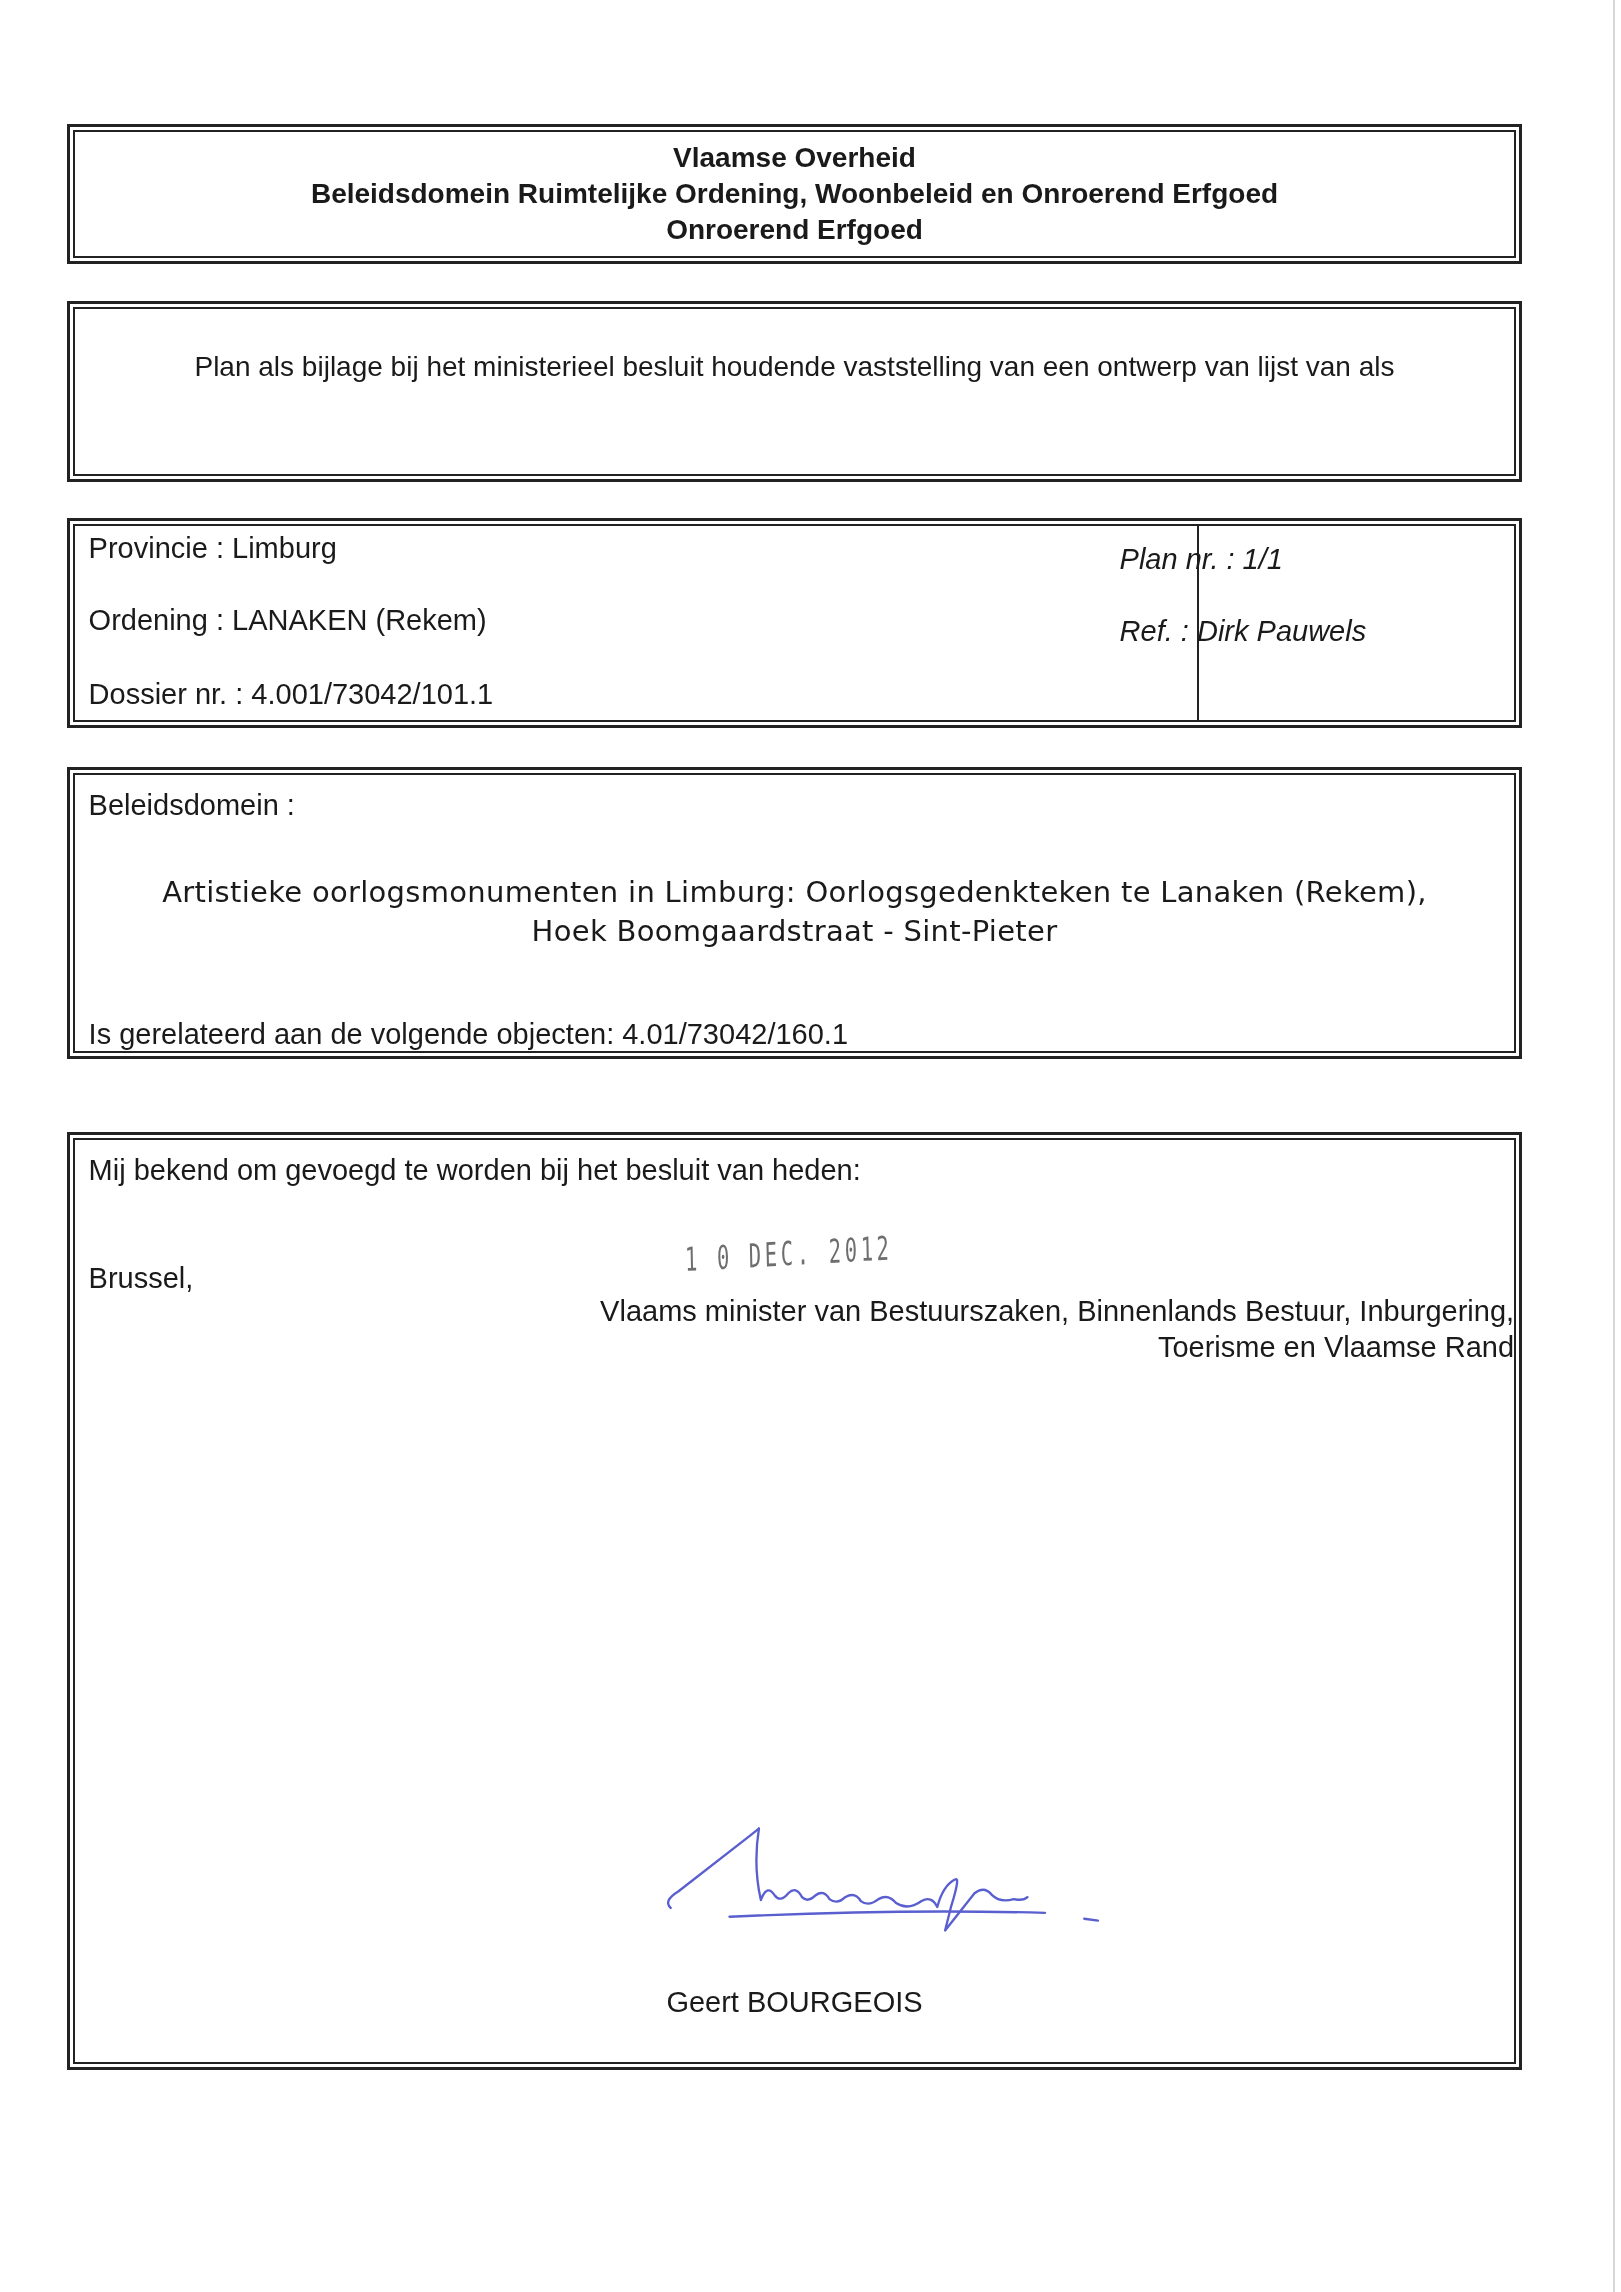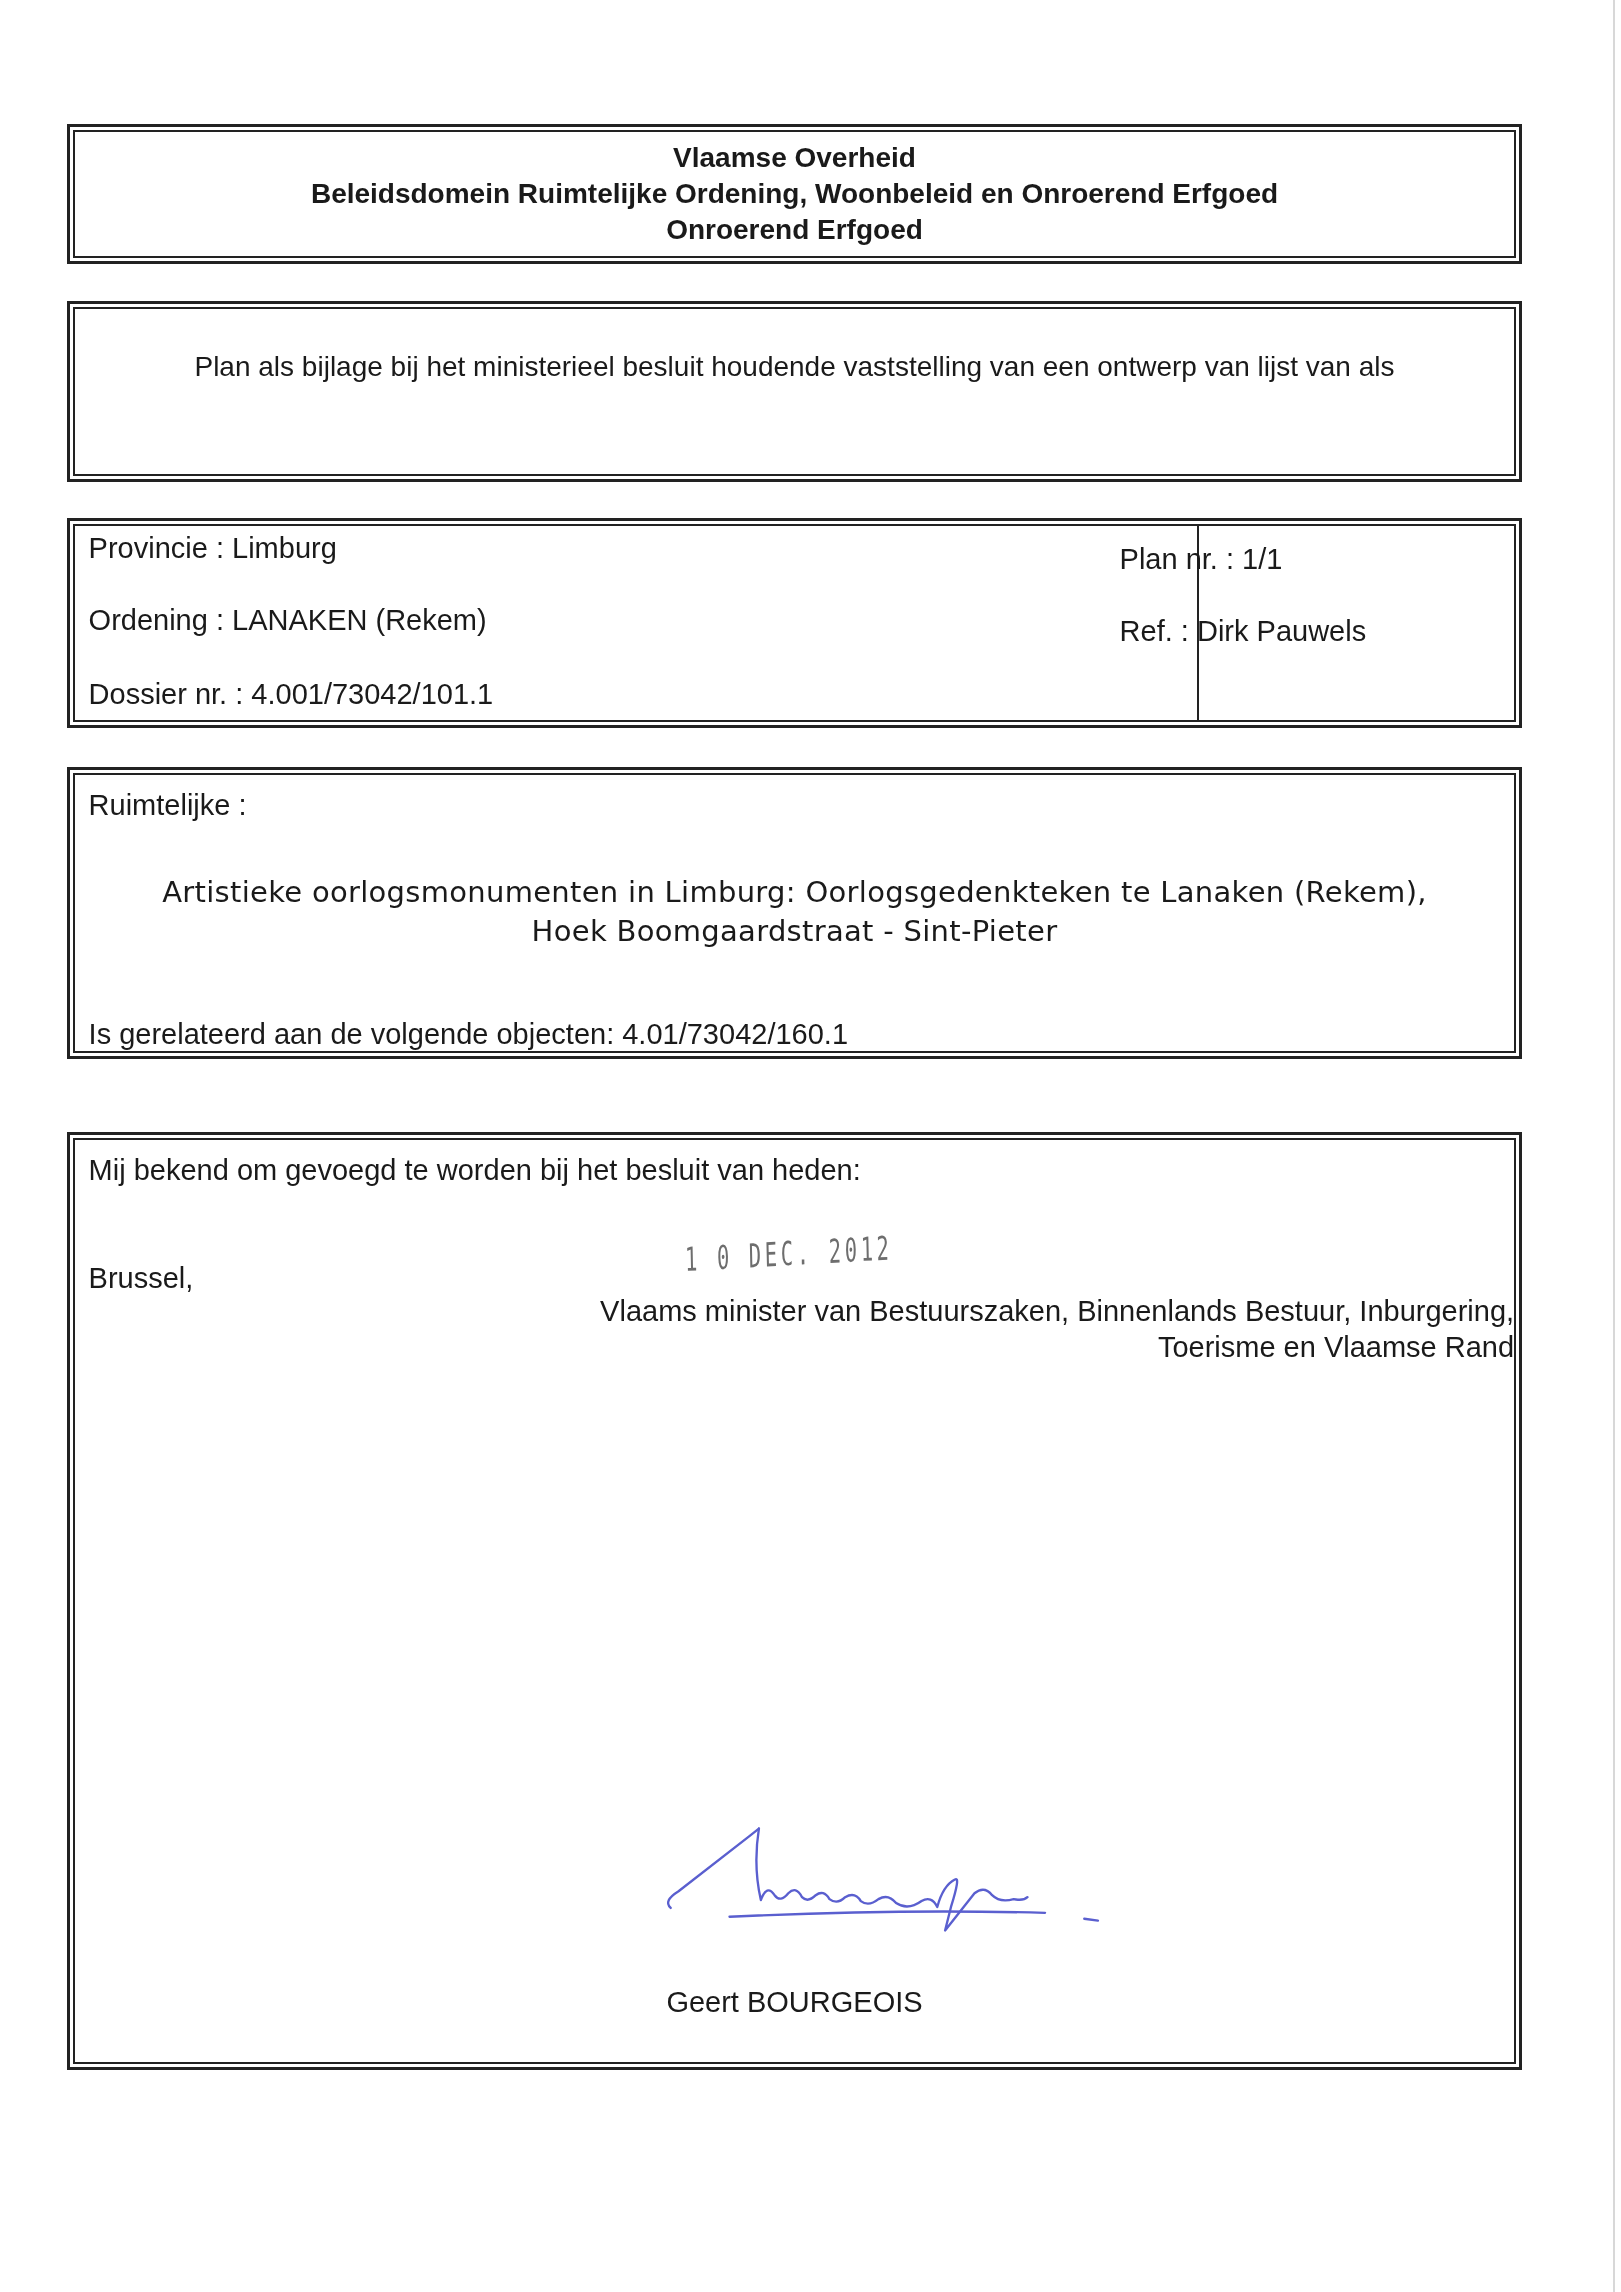--- a/index.html
+++ b/index.html
@@ -17,21 +17,21 @@
   #box-info   { top: 518px; height: 210px; }
   #box-desc   { top: 767px; height: 292px; }
   #box-sign   { top: 1132px; height: 938px; }
   .header-text { position: absolute; left: 0; right: 0; top: 7.8px; text-align: center;
                  font-weight: bold; font-size: 28px; line-height: 36px; }
   .plan-text { position: absolute; left: 0; right: 0; top: 40px; text-align: center;
                font-size: 28px; line-height: 36px; }
 
   .info-left { position: absolute; left: 0; top: 0; width: 1124px; height: 100%;
                border-right: 2px solid #222; box-sizing: border-box; }
-  .info-right { position: absolute; left: 1031px; top: 0; right: 0; height: 100%; }
+  .info-right { position: absolute; left: 1031px; top: 0; right: 0; height: 100%; font-style: italic; }
   .field { position: absolute; font-size: 29px; line-height: 33px; white-space: nowrap; }
 
   .desc-label { position: absolute; left: 13.7px; top: 13.7px; font-size: 29px; line-height: 33px; }
   .desc-body { position: absolute; left: 0; right: 0; top: 98px; text-align: center;
                font-family: "DejaVu Sans", sans-serif; font-size: 29px; line-height: 39px; letter-spacing: 0.3px; }
   .desc-related { position: absolute; left: 13.7px; top: 243px; font-size: 29px; line-height: 33px; white-space: nowrap; }
 
   .sign-intro { position: absolute; left: 13.7px; top: 13.7px; font-size: 29px; line-height: 33px; }
   .sign-city { position: absolute; left: 13.7px; top: 122px; font-size: 29px; line-height: 33px; }
   .stamp { position: absolute; left: 610px; top: 100px; font-family: "DejaVu Sans Mono", monospace;
@@ -74,21 +74,21 @@
     </div>
     <div class="info-right">
       <div class="field" style="left:13.7px; top:16.7px;">Plan nr. :  1/1</div>
       <div class="field" style="left:13.7px; top:89px;">Ref. : Dirk Pauwels</div>
     </div>
   </div>
 </div>
 
 <div class="box" id="box-desc">
   <div class="inner">
-    <div class="desc-label">Ruimtelijke :</div>
+    <div class="desc-label">Beleidsdomein :</div>
     <div class="desc-body">
       <div>Artistieke oorlogsmonumenten in Limburg: Oorlogsgedenkteken te Lanaken (Rekem),</div>
       <div>Hoek Boomgaardstraat - Sint-Pieter</div>
     </div>
     <div class="desc-related">Is gerelateerd aan de volgende objecten: 4.01/73042/160.1</div>
   </div>
 </div>
 
 <div class="box" id="box-sign">
   <div class="inner">

